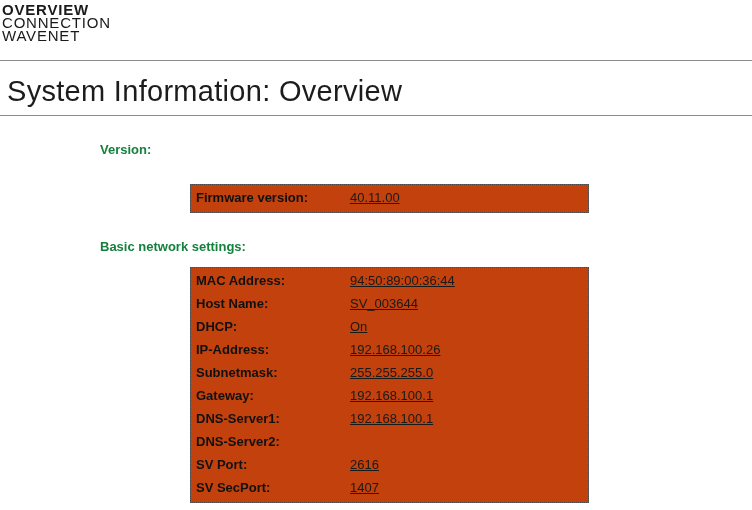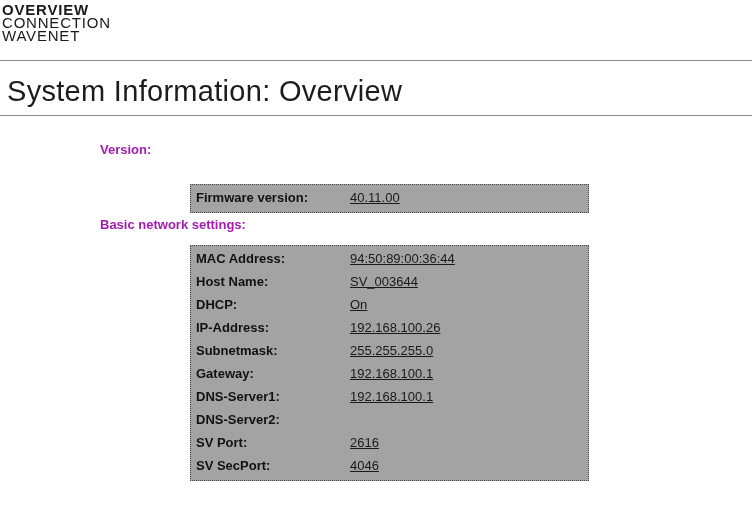--- a/index.html
+++ b/index.html
@@ -49,28 +49,28 @@
     color: #1c1c1c;
     letter-spacing: 0.3px;
   }
   .divider.under-title { margin-top: 7px; }
 
   .section-label {
     margin: 26px 0 0 100px;
     font-size: 13px;
     line-height: 15px;
     font-weight: bold;
-    color: #a21caf;
+    color: #15803d;
   }
-  .section-label.second { margin-top: 4px; }
+  .section-label.second { margin-top: 26px; }
 
   .kv-box {
     margin-left: 190px;
     width: 399px;
-    background: #a3a3a3;
+    background: #c2410c;
     border: 1px dotted #4a4a4a;
     padding: 2px 0;
   }
   .kv-box.first { margin-top: 27px; }
   .kv-box.second { margin-top: 13px; }
 
   .kv-row {
     display: grid;
     grid-template-columns: 154px 1fr;
     padding: 3px 5px 4px 5px;
@@ -137,15 +137,15 @@
   </div>
   <div class="kv-row">
     <span class="kv-label">DNS-Server2:</span>
   </div>
   <div class="kv-row">
     <span class="kv-label">SV Port:</span>
     <span class="kv-value">2616</span>
   </div>
   <div class="kv-row">
     <span class="kv-label">SV SecPort:</span>
-    <span class="kv-value">4046</span>
+    <span class="kv-value">1407</span>
   </div>
 </div>
 
 </body></html>

